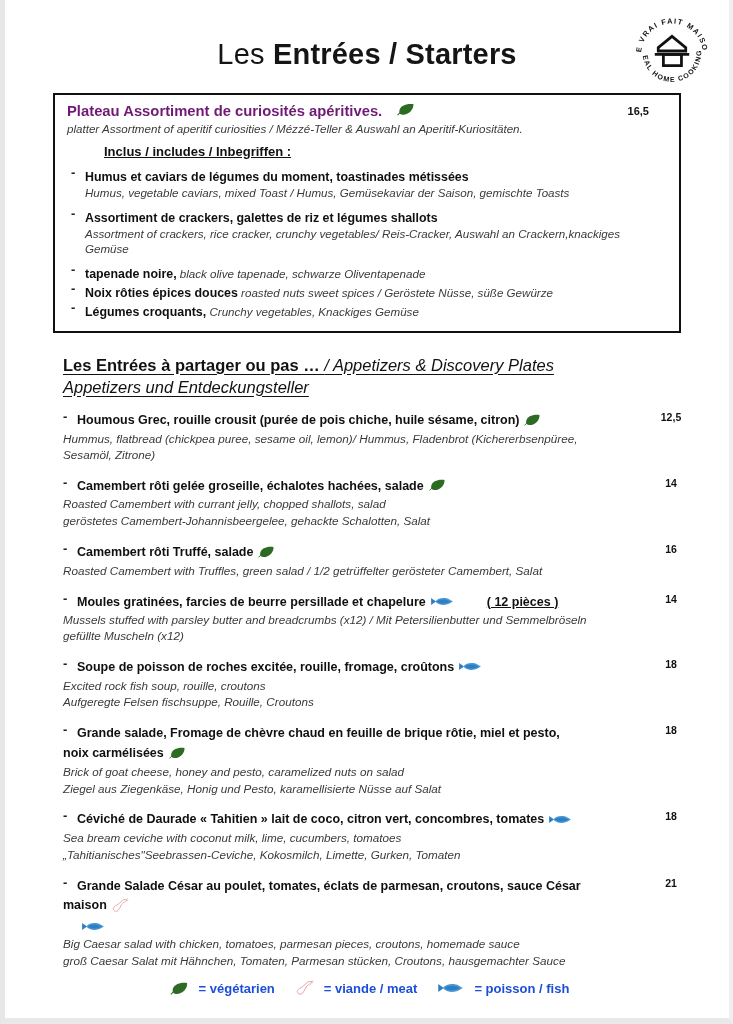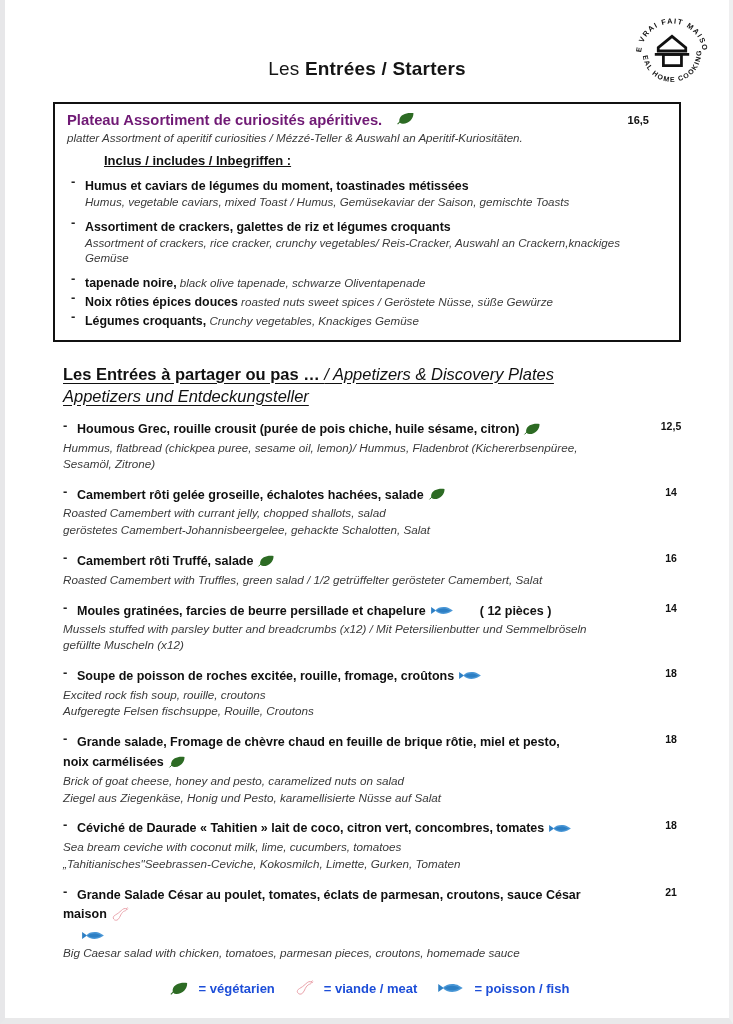--- a/index.html
+++ b/index.html
@@ -32,24 +32,24 @@
     top: 8px;
     right: 14px;
     width: 86px;
     height: 86px;
   }
   .logo svg { display:block; width: 86px; height: 86px; }
 
   
   .page-title {
     text-align: center;
-    font-size: 19px;
+    font-size: 29px;
     font-weight: 600;
     letter-spacing: 0.2px;
-    padding-top: 58px;
+    padding-top: 38px;
     margin: 0 0 22px 0;
     color: #151515;
   }
   .page-title .thin { font-weight: 400; }
 
   
   .platter-box {
     border: 2.5px solid #111;
     margin: 0 26px 0 26px;
     padding: 8px 12px 10px 12px;
@@ -140,21 +140,21 @@
     font-weight: 700;
     color: #222;
   }
   .item-name {
     font-size: 12.5px;
     font-weight: 700;
     color: #101010;
     line-height: 1.5;
     margin-left: 14px;
   }
-  .item-qty { font-weight: 700; font-size: 12.5px; margin-left: 22px; }
+  .item-qty { font-weight: 700; font-size: 12.5px; margin-left: 29px; text-decoration: underline; }
   .item-trans {
     font-style: italic;
     font-size: 11.7px;
     color: #3a3a3a;
     line-height: 1.35;
     margin-left: 0px;
     margin-top: 1px;
   }
   .price {
     position: absolute;
@@ -230,21 +230,21 @@
     <div class="inclus">Inclus / includes / Inbegriffen :</div>
 
     <div class="b-item b-gap">
       <span class="dash">-</span>
       <span class="b-name">Humus et caviars de légumes du moment, toastinades métissées</span>
       <div class="b-trans-block">Humus, vegetable caviars, mixed Toast / Humus, Gemüsekaviar der Saison, gemischte Toasts</div>
     </div>
 
     <div class="b-item b-gap">
       <span class="dash">-</span>
-      <span class="b-name">Assortiment de crackers, galettes de riz et légumes croquants</span>
+      <span class="b-name">Assortiment de crackers, galettes de riz et légumes shallots</span>
       <div class="b-trans-block">Assortment of crackers, rice cracker, crunchy vegetables/  Reis-Cracker, Auswahl an Crackern,knackiges Gemüse</div>
     </div>
 
     <div class="b-item b-gap">
       <span class="dash">-</span>
       <span class="b-name">tapenade noire,</span><span class="b-trans"> black olive tapenade, schwarze Oliventapenade</span>
     </div>
 
     <div class="b-item">
       <span class="dash">-</span>
@@ -349,20 +349,21 @@
               <path d="M17.3 2.1 L19.3 0.8"></path>
               <path d="M18.2 3.4 L19.6 2.0"></path>
             </g>
           </svg></span>
       <div style="margin-left:14px;margin-top:2px;"><span class="ico"><svg width="24" height="11" viewBox="0 0 32 14">
               <path d="M8 7 L1.5 2.2 L1.5 11.8 Z" fill="#2d7fc4"></path>
               <path d="M7 7 C11 1.8 20 1.2 26 4.2 L30.5 7 L26 9.8 C20 12.8 11 12.2 7 7 Z" fill="#4a97d6"></path>
               <path d="M9 7 C13 3.6 21 3.2 27 7 C21 10.8 13 10.4 9 7 Z" fill="#2d7fc4"></path>
             </svg></span></div>
       <div class="item-trans">Big Caesar salad with chicken, tomatoes, parmesan pieces, croutons, homemade sauce</div>
+      <div class="item-trans">groß Caesar Salat mit Hähnchen, Tomaten, Parmesan stücken, Croutons, hausgemachter Sauce</div>
       <span class="price">21</span>
     </div>
 
   </div>
 
   <div class="legend">
     <div class="entry">
       <span class="ico">
           <svg width="20" height="13" viewBox="0 0 24 16">
             <path d="M22 1.2 C14 0 5.5 2.5 4.2 9.5 C3.7 12.6 5.5 14.6 8.6 14.7 C16 15 22.5 8.5 22 1.2 Z" fill="#2d6b24"></path>

